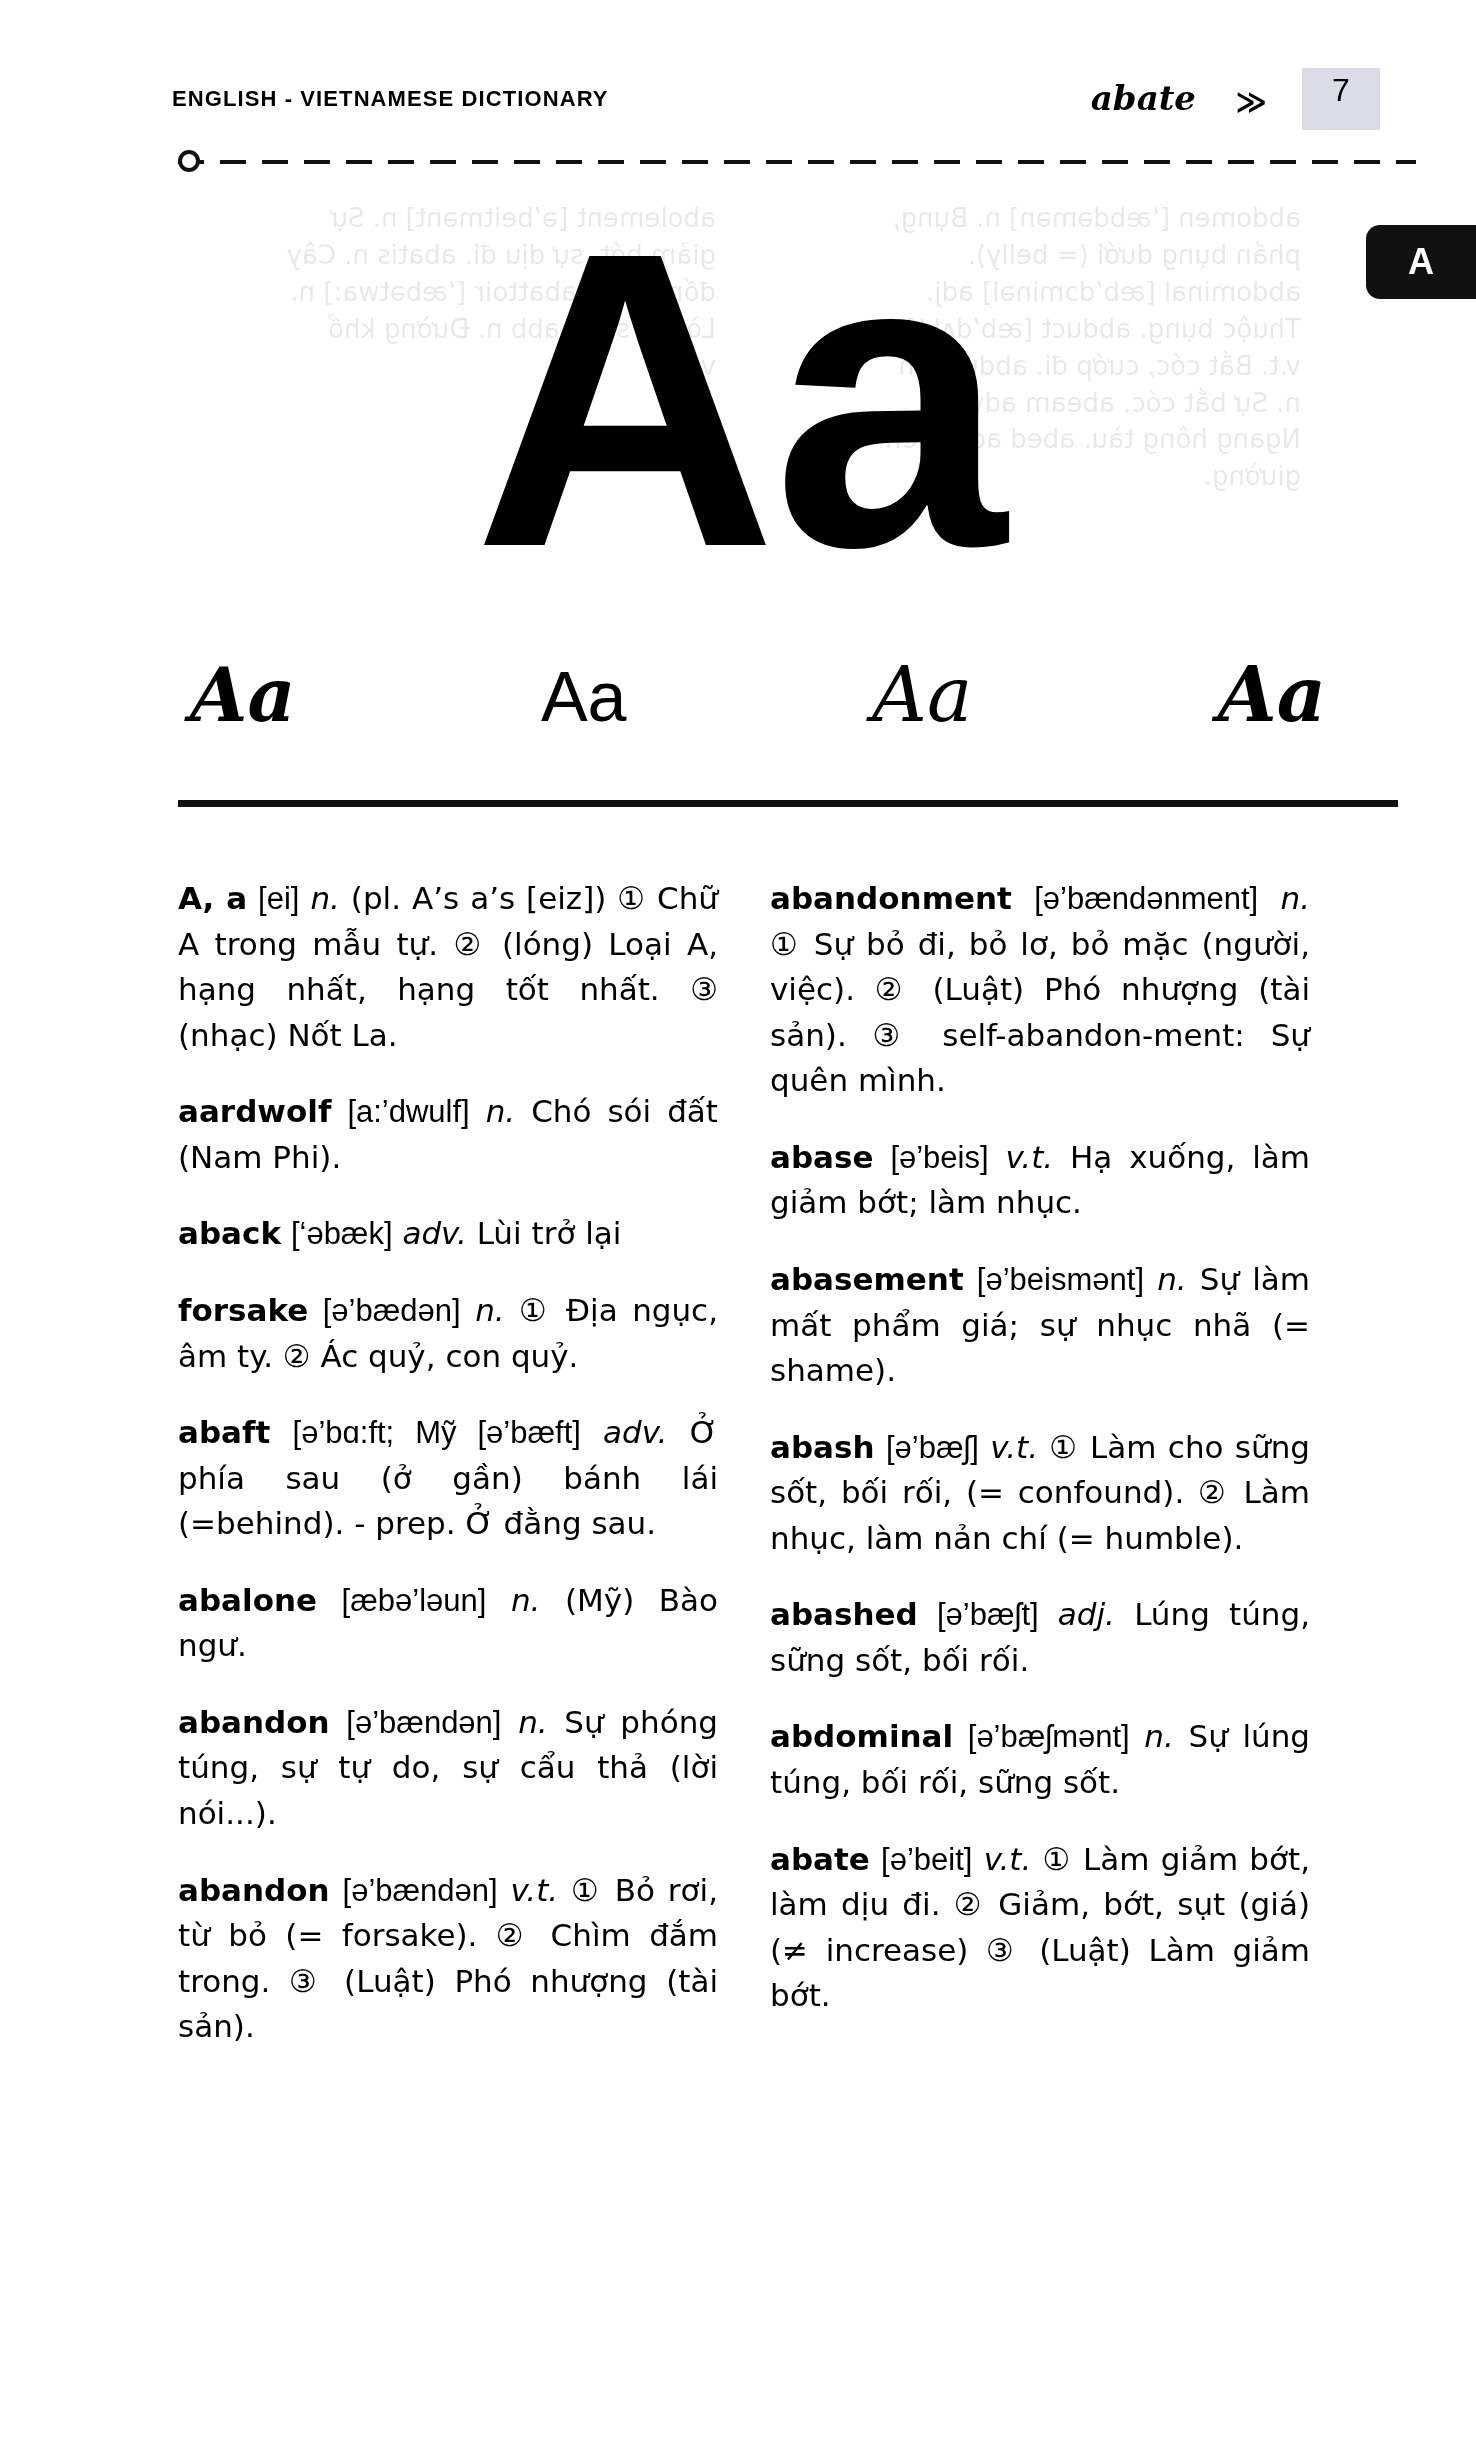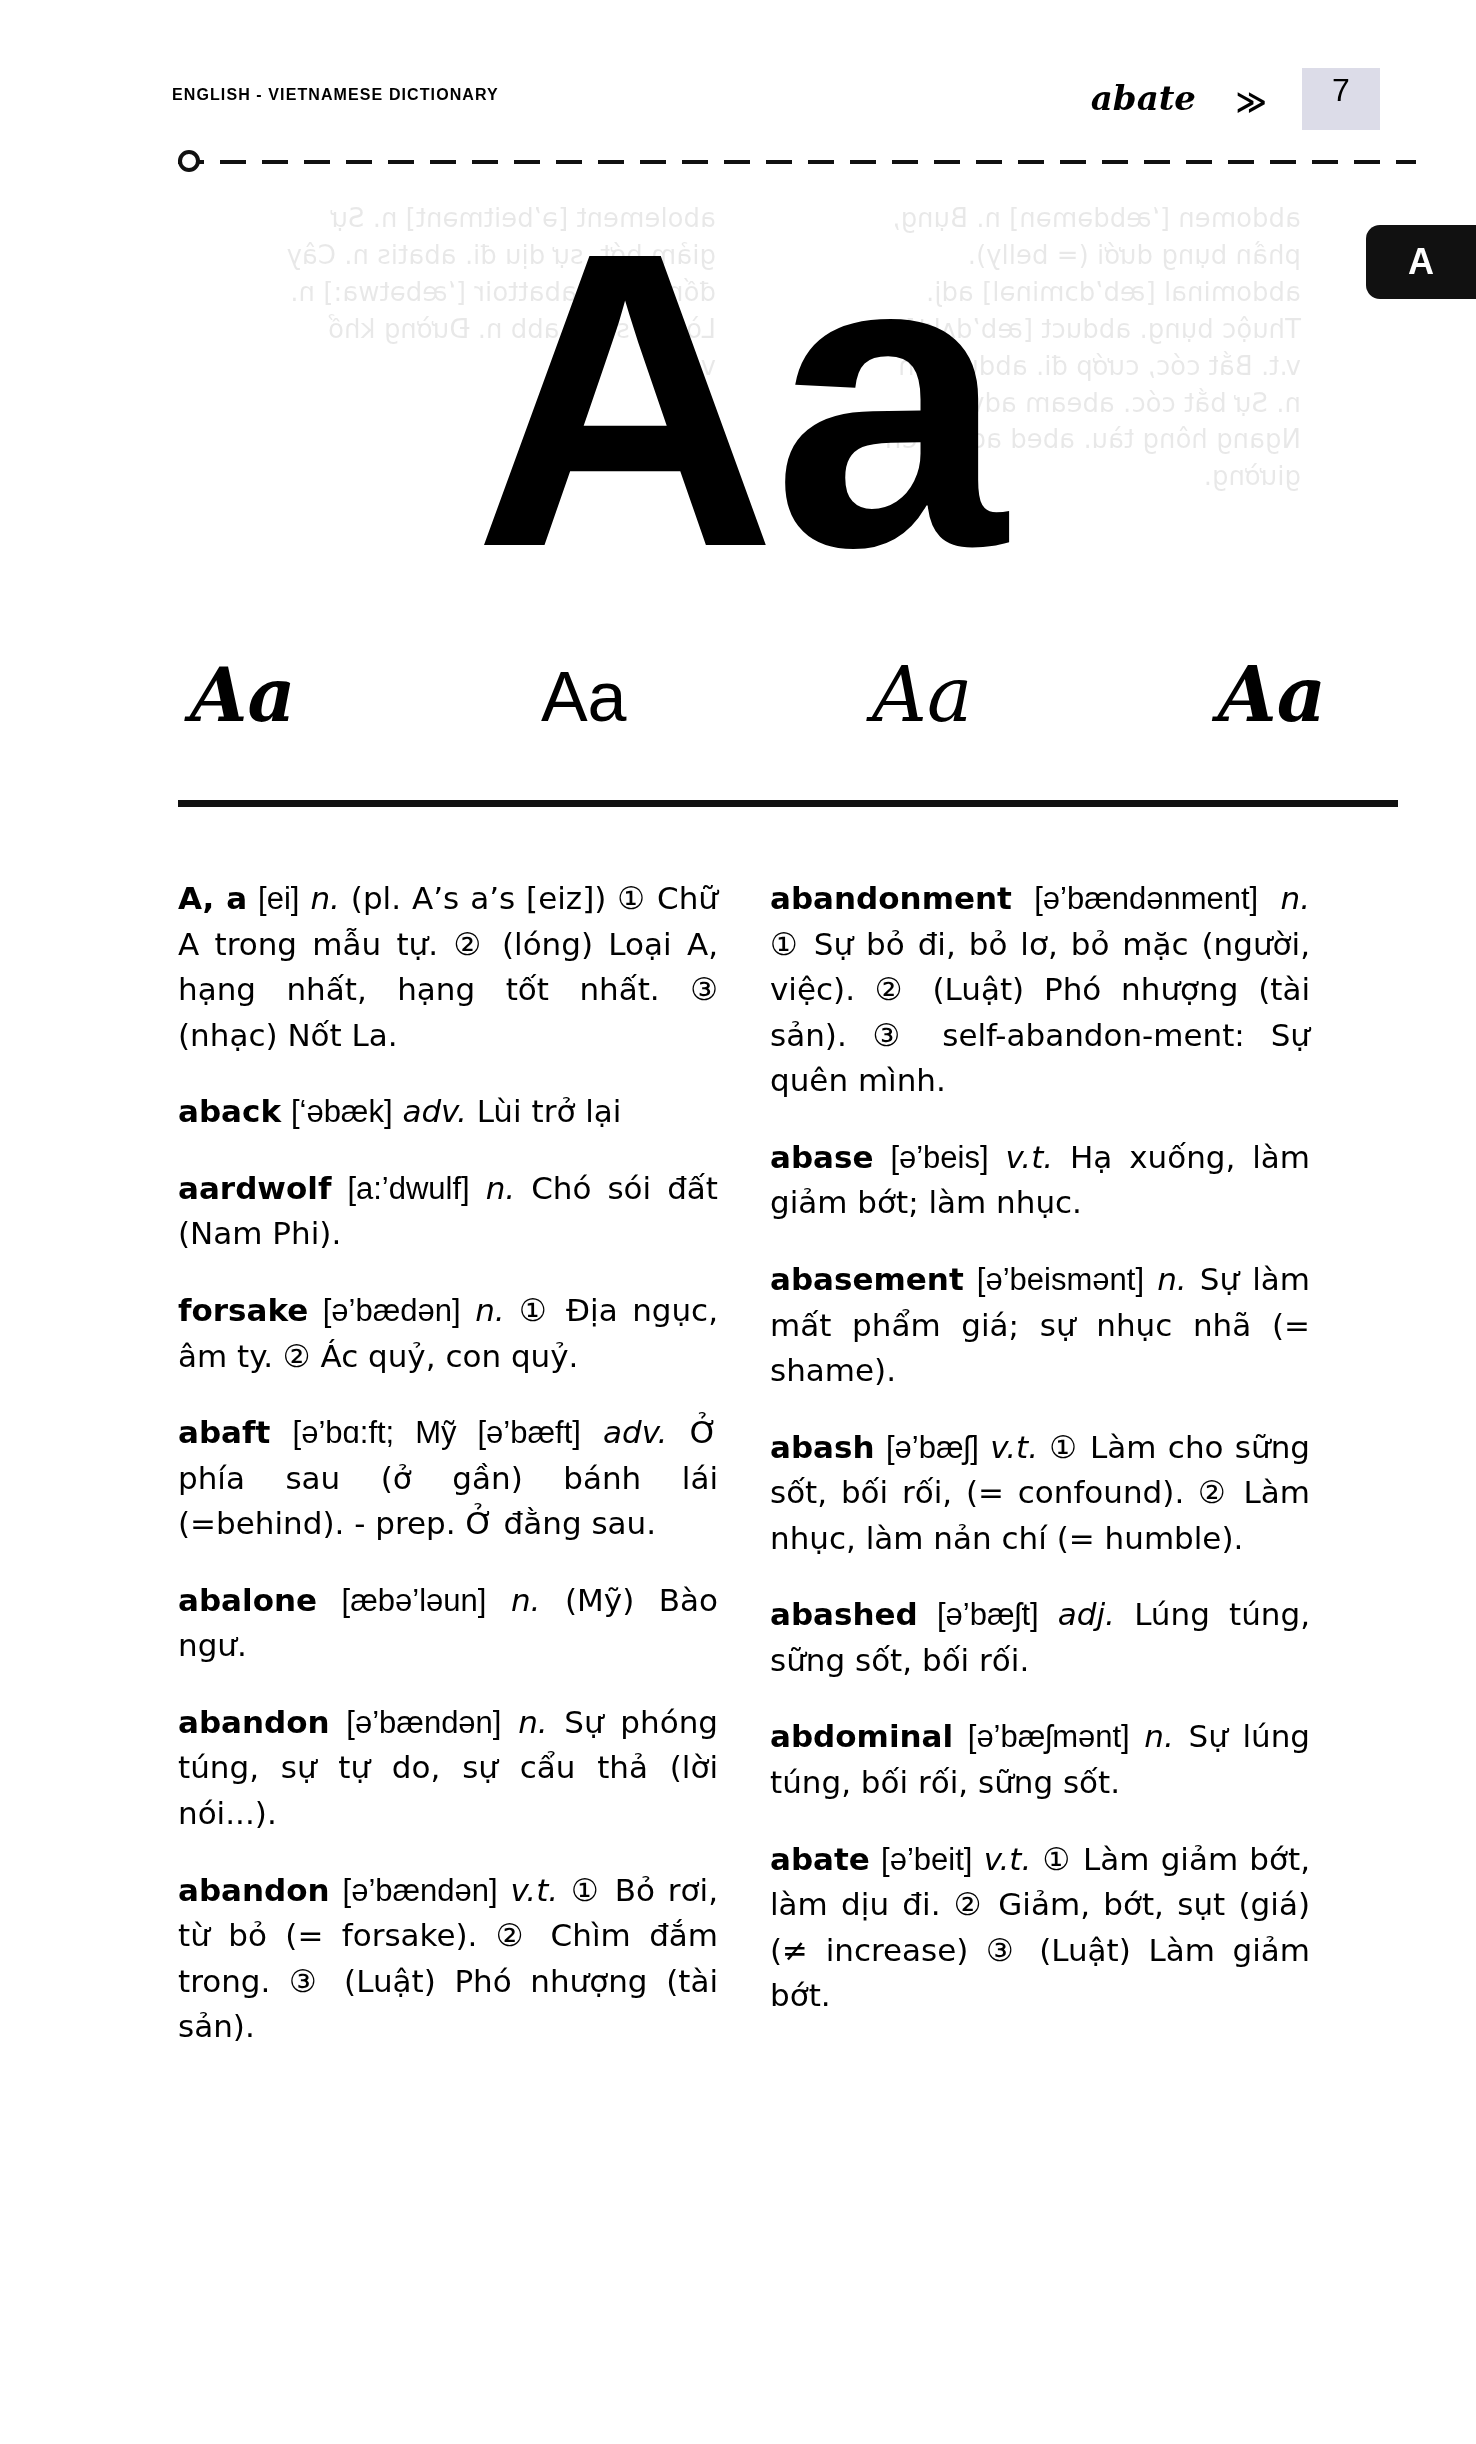--- a/index.html
+++ b/index.html
@@ -45,21 +45,21 @@
   
   .header {
     position: absolute;
     left: 0; right: 0; top: 86px;
     height: 40px;
   }
   .hdr-left {
     position: absolute;
     left: 172px;
     top: 0;
-    font-size: 16px;
+    font-size: 22px;
     font-weight: bold;
     letter-spacing: 1.1px;
     font-family: "Liberation Sans", sans-serif;
   }
   .hdr-word {
     position: absolute;
     right: 280px;
     top: -8px;
     font-size: 34px;
     font-style: italic;
@@ -234,23 +234,23 @@
     <span class="v-script2">Aa</span>
   </div>
 
   <div class="thick-rule"></div>
 
   <div class="columns">
 
     <div class="col">
       <p class="entry"><span class="hw">A, a</span> <span class="ipa">[ei]</span> <span class="pos">n.</span><span> (pl. A’s a’s [eiz]) ① Chữ A trong mẫu tự. ② (lóng) Loại A, hạng nhất, hạng tốt nhất. ③ (nhạc) Nốt La.</span></p>
 
+      <p class="entry"><span class="hw">aardwolf</span> <span class="ipa">[a:’dwulf]</span> <span class="pos">n.</span><span> Chó sói đất (Nam Phi).</span></p>
+
       <p class="entry"><span class="hw">aback</span> <span class="ipa">[‘əbæk]</span> <span class="pos">adv.</span><span> Lùi trở lại</span></p>
-
-      <p class="entry"><span class="hw">aardwolf</span> <span class="ipa">[a:’dwulf]</span> <span class="pos">n.</span><span> Chó sói đất (Nam Phi).</span></p>
 
 
       <p class="entry"><span class="hw">forsake</span> <span class="ipa">[ə’bædən]</span> <span class="pos">n.</span><span> ① Địa ngục, âm ty. ② Ác quỷ, con quỷ.</span></p>
 
       <p class="entry"><span class="hw">abaft</span> <span class="ipa">[ə’bɑ:ft; Mỹ [ə’bæft]</span> <span class="pos">adv.</span><span> Ở phía sau (ở gần) bánh lái (=behind). - prep. Ở đằng sau.</span></p>
 
       <p class="entry"><span class="hw">abalone</span> <span class="ipa">[æbə’ləun]</span> <span class="pos">n.</span><span> (Mỹ) Bào ngư.</span></p>
 
       <p class="entry"><span class="hw">abandon</span> <span class="ipa">[ə’bændən]</span> <span class="pos">n.</span><span> Sự phóng túng, sự tự do, sự cẩu thả (lời nói...).</span></p>
 

